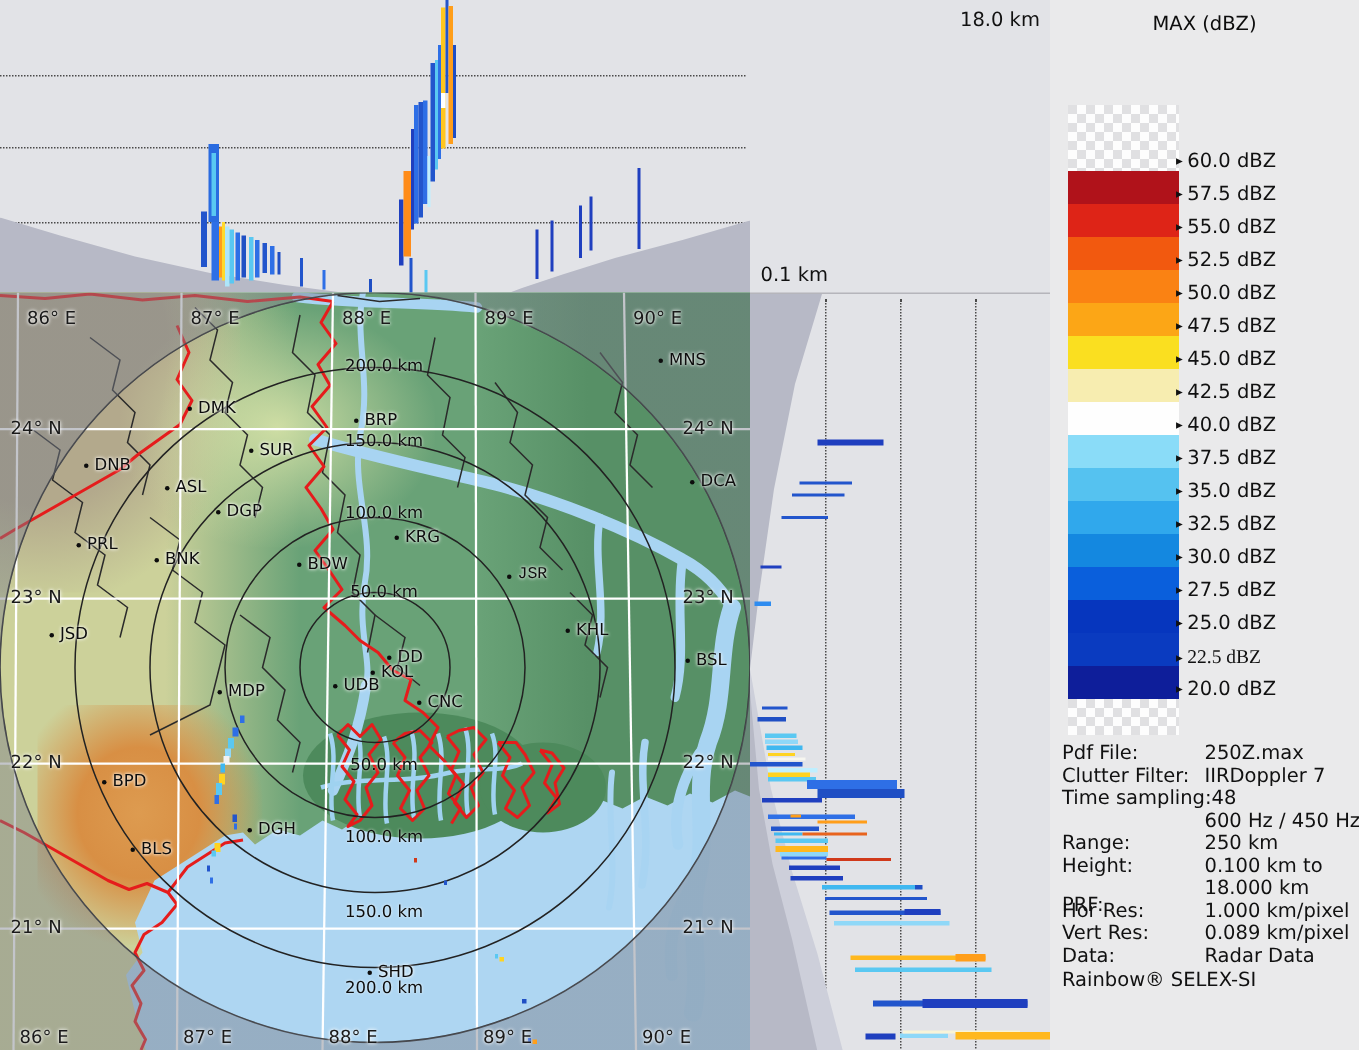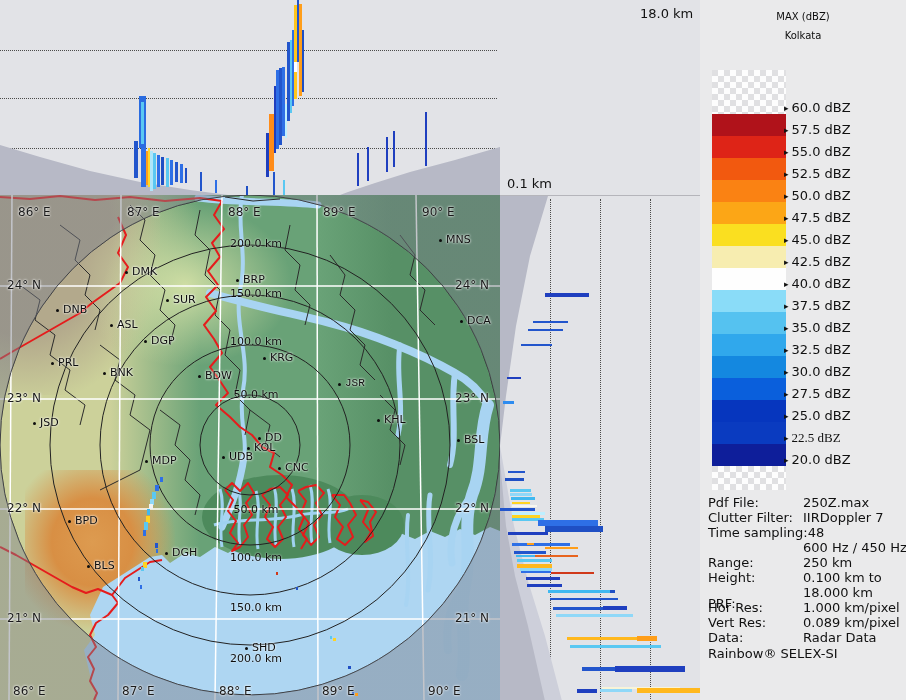--- a/index.html
+++ b/index.html
@@ -20,21 +20,21 @@
   .map-label{position:absolute;font-size:11px;color:#0d0d0d;white-space:nowrap;
      text-shadow:0 0 2px rgba(255,255,255,.95),0 0 3px rgba(255,255,255,.8);}
   .geo-label{position:absolute;font-size:12px;color:#1a1a1a;white-space:nowrap;
      text-shadow:0 0 2px rgba(255,255,255,.95),0 0 3px rgba(255,255,255,.85);}
   .ring-label{position:absolute;font-size:11px;color:#0d0d0d;white-space:nowrap;transform:translateX(-50%);
      text-shadow:0 0 2px rgba(255,255,255,.9);}
   .city-dot{position:absolute;width:3px;height:3px;background:#0d0d0d;border-radius:50%;}
   .bar{position:absolute;}
   .speck{position:absolute;}
   #sb-title{position:absolute;left:0;top:7px;width:206px;text-align:center;
-     font-size:10px;color:#0d0d0d;line-height:19px;}
+     font-size:13px;color:#0d0d0d;line-height:19px;}
   .checker{background-image:conic-gradient(#fdfdfd 25%,#e0e0e2 0 50%,#fdfdfd 0 75%,#e0e0e2 0);
      background-size:12px 12px;}
   #legend-swatches{position:absolute;left:12px;top:70px;width:74px;}
   .swatch{width:74px;height:22px;}
   .legend-label{position:absolute;left:84px;font-size:13px;color:#111;white-space:nowrap;margin-top:16px;}
   .legend-label .arr{font-size:9px;vertical-align:1px;margin-right:3px;}
   .info-label{position:absolute;left:8px;font-size:13px;color:#111;white-space:nowrap;}
   .info-value{position:absolute;left:103px;font-size:13px;color:#111;white-space:nowrap;}
   #dim-overlay{position:absolute;left:0;top:0;width:500px;height:505px;pointer-events:none;
      background:radial-gradient(circle 250px at 250px 250px,rgba(0,0,0,0) 0 249px,rgba(122,126,138,.45) 250px);}
@@ -340,21 +340,20 @@
       <div class="ring-label" style="left: 256px; top: 308px;">50.0 km</div>
       <div class="ring-label" style="left: 256px; top: 356px;">100.0 km</div>
       <div class="ring-label" style="left: 256px; top: 406px;">150.0 km</div>
       <div class="ring-label" style="left: 256px; top: 457px;">200.0 km</div>
     </div>
 </div>
 
 <div id="sidebar" class="abs">
   <div id="sb-title">
     <div>MAX (dBZ)</div>
-    <div>Kolkata</div>
   </div>
   <div id="legend-swatches">
     <div class="swatch checker" style="height:44px"></div>
     <div id="legend-color-blocks">
         <div class="swatch" style="background: rgb(176, 18, 26);"></div>
         <div class="swatch" style="background: rgb(222, 36, 23);"></div>
         <div class="swatch" style="background: rgb(242, 89, 15);"></div>
         <div class="swatch" style="background: rgb(250, 130, 19);"></div>
         <div class="swatch" style="background: rgb(252, 166, 22);"></div>
         <div class="swatch" style="background: rgb(250, 223, 32);"></div>

